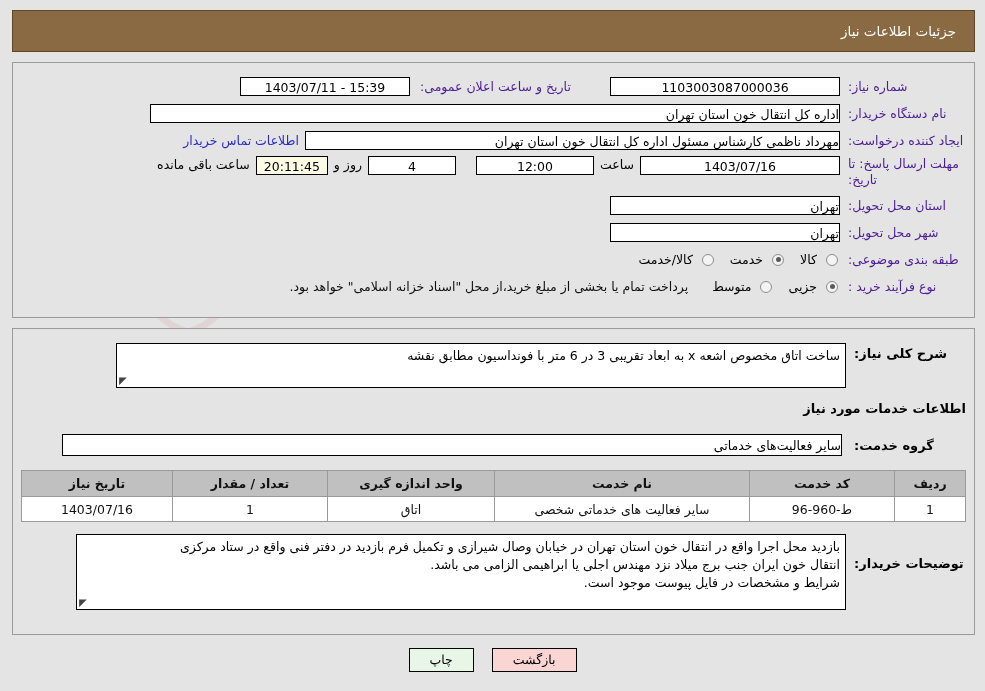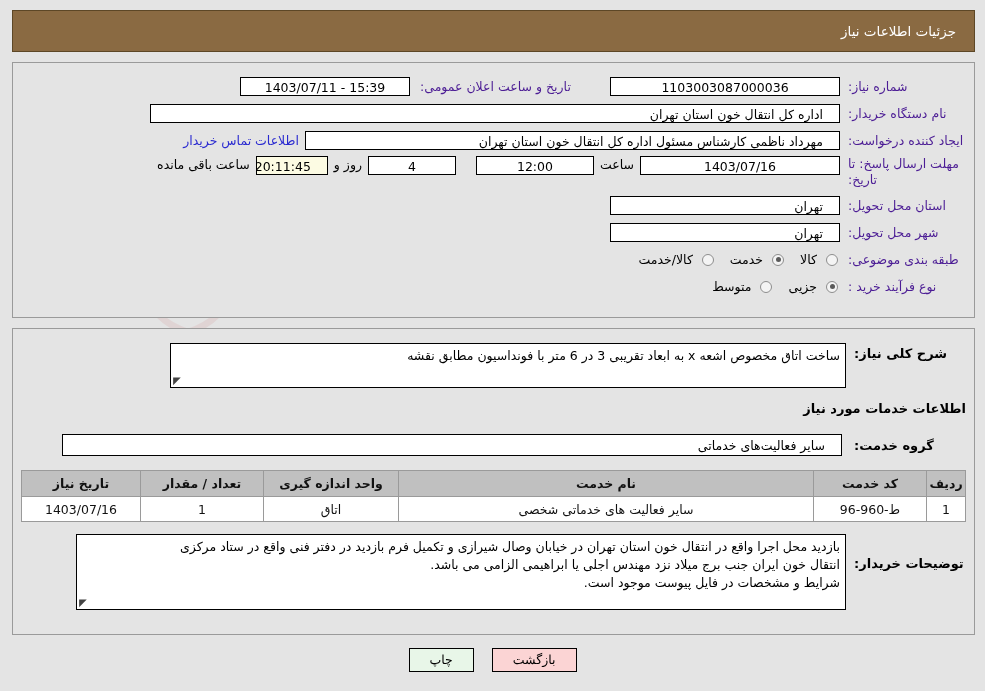--- a/index.html
+++ b/index.html
@@ -101,21 +101,21 @@
   }
   .lbl-w { width: 128px; }
 
   .ifield {
     border: 1px solid #000;
     background: #ffffff;
     height: 19px;
     line-height: 19px;
     font-size: 12.5px;
     box-sizing: border-box;
-    padding: 0 16px;
+    padding: 0 0;
     color: #000;
     overflow: hidden;
     white-space: nowrap;
     text-align: center;
     flex: none;
   }
   .ifield.center { text-align: center; }
   .ifield.right  { text-align: right; }
   .ifield.yellow { background: #fcfbe3; }
 
@@ -201,21 +201,21 @@
     border-collapse: collapse;
     font-size: 12.5px;
     background: #fff;
   }
   table.tbl th {
     background: #c0c0c0;
     border: 1px solid #9a9a9a;
     font-weight: bold;
     color: #111;
     height: 25px;
-    padding: 0 0;
+    padding: 0 16px;
     text-align: center;
     white-space: nowrap;
   }
   table.tbl td {
     background: #ffffff;
     border: 1px solid #9a9a9a;
     height: 24px;
     padding: 0 4px;
     text-align: center;
     color: #111;
@@ -315,28 +315,29 @@
     </div>
 
     <div class="frow">
       <div class="lbl lbl-w">نوع فرآیند خرید :</div>
       <div class="radio-group">
         <span class="radio on"></span>
         <span class="radio-lbl">جزیی</span>
         <span class="radio"></span>
         <span class="radio-lbl">متوسط</span>
       </div>
+      <div class="note-text" style="padding-right:14px;">پرداخت تمام یا بخشی از مبلغ خرید،از محل "اسناد خزانه اسلامی" خواهد بود.</div>
     </div>
   </div>
 
   <div class="panel" id="panel-mid">
 
     <div style="display:flex;align-items:flex-start;margin-top:14px;padding:0 8px;">
       <div class="bold-lbl" style="width:112px;text-align:left;padding-left:8px;padding-top:3px;">شرح کلی نیاز:</div>
-      <div class="tarea" style="width:676px;height:45px;">
+      <div class="tarea" style="width:730px;height:45px;">
         <span>ساخت اتاق مخصوص اشعه x به ابعاد تقریبی 3 در 6 متر با فونداسیون مطابق نقشه</span>
         <span class="grip">◥</span>
       </div>
     </div>
 
     <div style="padding:10px 8px 0 0;text-align:right;">
       <span class="bold-lbl" style="padding-left:8px;">اطلاعات خدمات مورد نیاز</span>
     </div>
 
     <div style="display:flex;align-items:center;margin-top:17px;padding:0 8px;">

